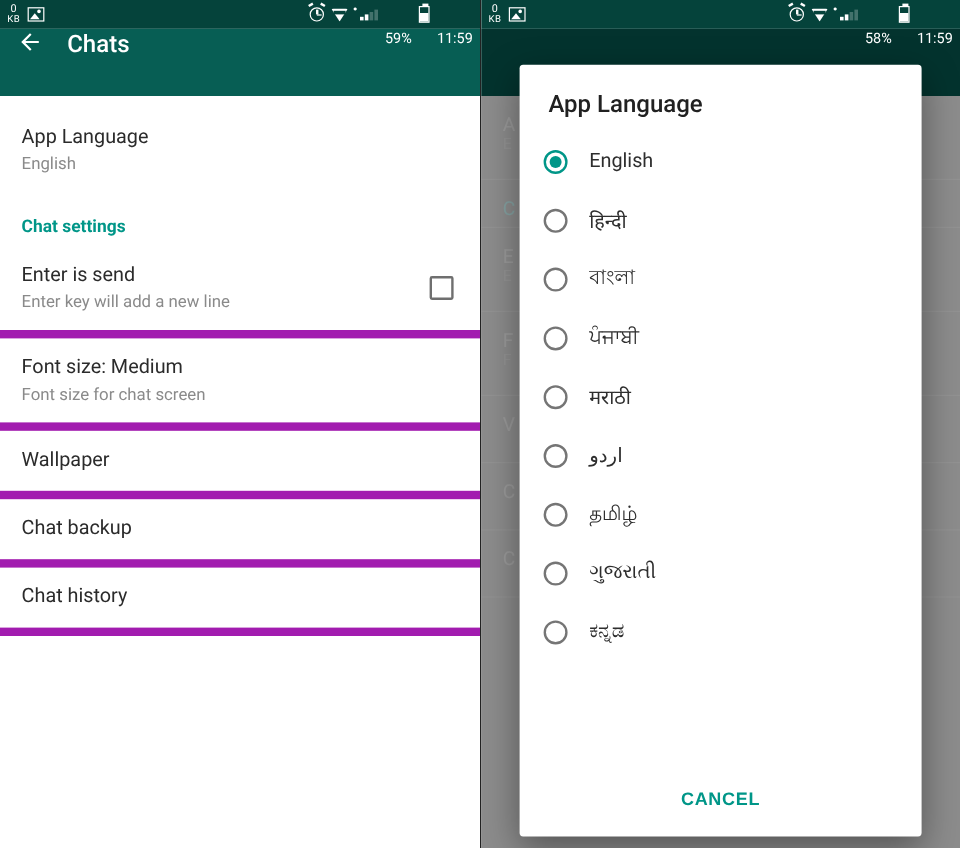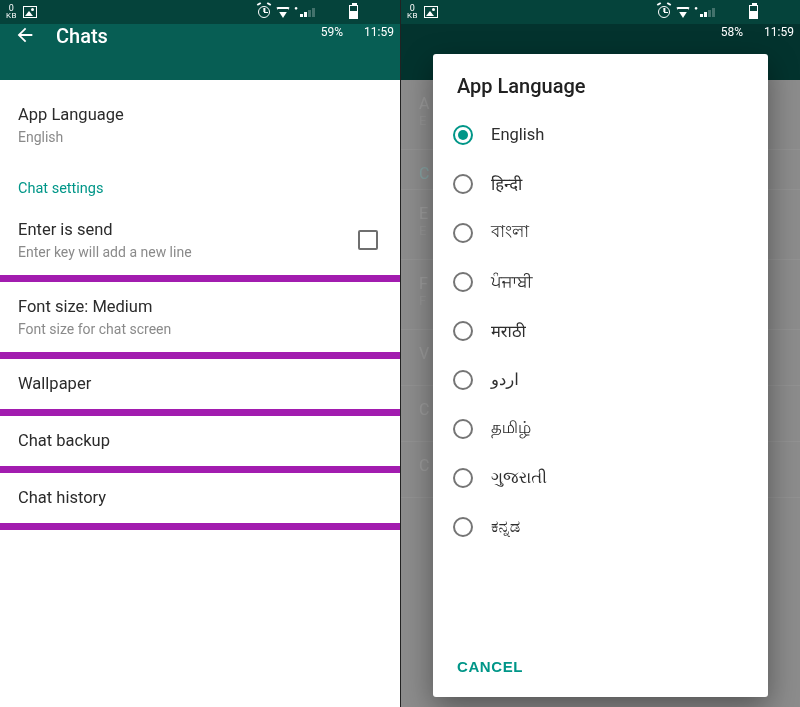--- a/index.html
+++ b/index.html
@@ -104,21 +104,21 @@
   
   .content { background:#fff; }
   .item {
     padding: 14px 18px;
     position: relative;
   }
   .item.withdiv { border-bottom: 7px solid #a21caf; }
   .item-title  { color:#2b2b2b; font-size:16.5px; line-height:22px; }
   .item-sub    { color:#8a8a8a; font-size:14px; line-height:18px; margin-top:2px;}
   .section-label {
-    color:#009688; font-size:14.5px; font-weight:400;
+    color:#009688; font-size:14.5px; font-weight:700;
     padding: 20px 18px 8px;
   }
   .chk {
     position:absolute; right:22px; top:50%; transform:translateY(-50%);
     width:20px; height:20px; border:2px solid #6f6f6f; border-radius:2px;
   }
   .dim-overlay {
     position:absolute; inset:0; background:rgba(0,0,0,0.45);
     top: 24px;
   }
@@ -149,21 +149,21 @@
   .radio {
     width:20px; height:20px; border-radius:50%;
     border:2px solid #757575; position:relative; flex:0 0 auto;
   }
   .radio.selected { border-color:#009688; }
   .radio.selected::after{
     content:""; position:absolute; inset:3px; background:#009688; border-radius:50%;
   }
   .radio-label { font-size:16.5px; color:#2e2e2e; }
   .dialog-actions {
-    display:flex; justify-content:flex-start;
+    display:flex; justify-content:center;
     padding:10px 14px 14px;
   }
   .dlg-btn {
     color:#009688; font-weight:700; font-size:15px; letter-spacing:0.6px;
     padding:8px 10px; background:none; border:none; cursor:pointer;
   }
 
   
   .ghost-rows {
     position:absolute; top:80px; left:0; right:0; bottom:0;

